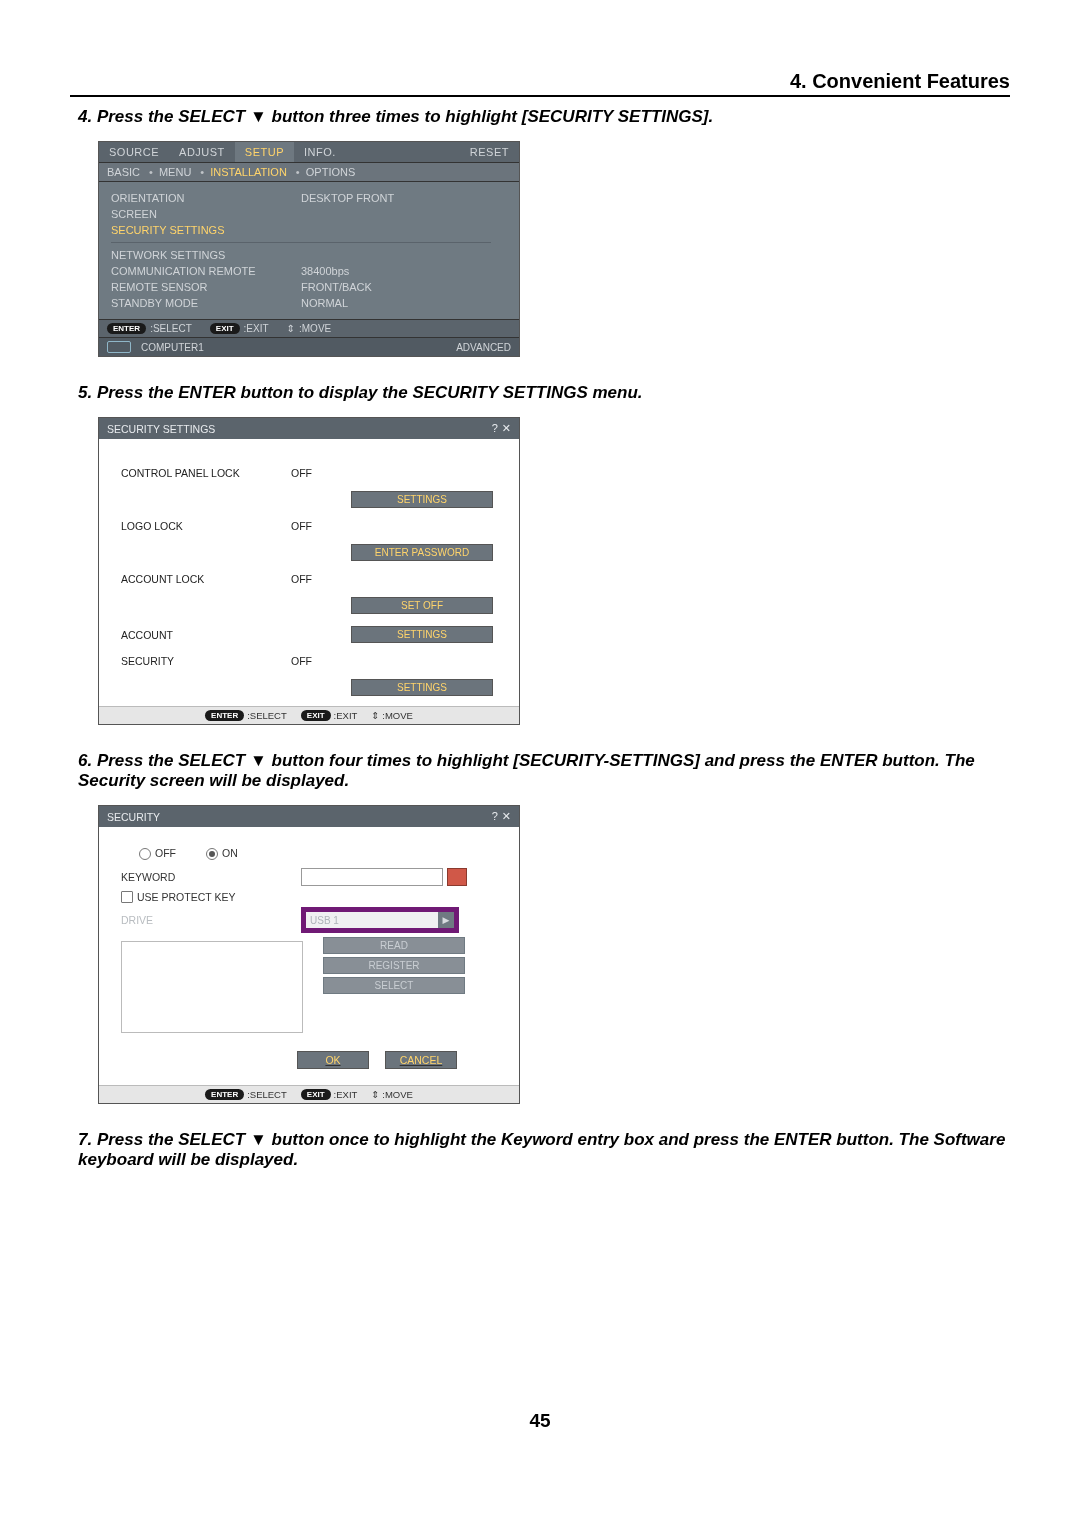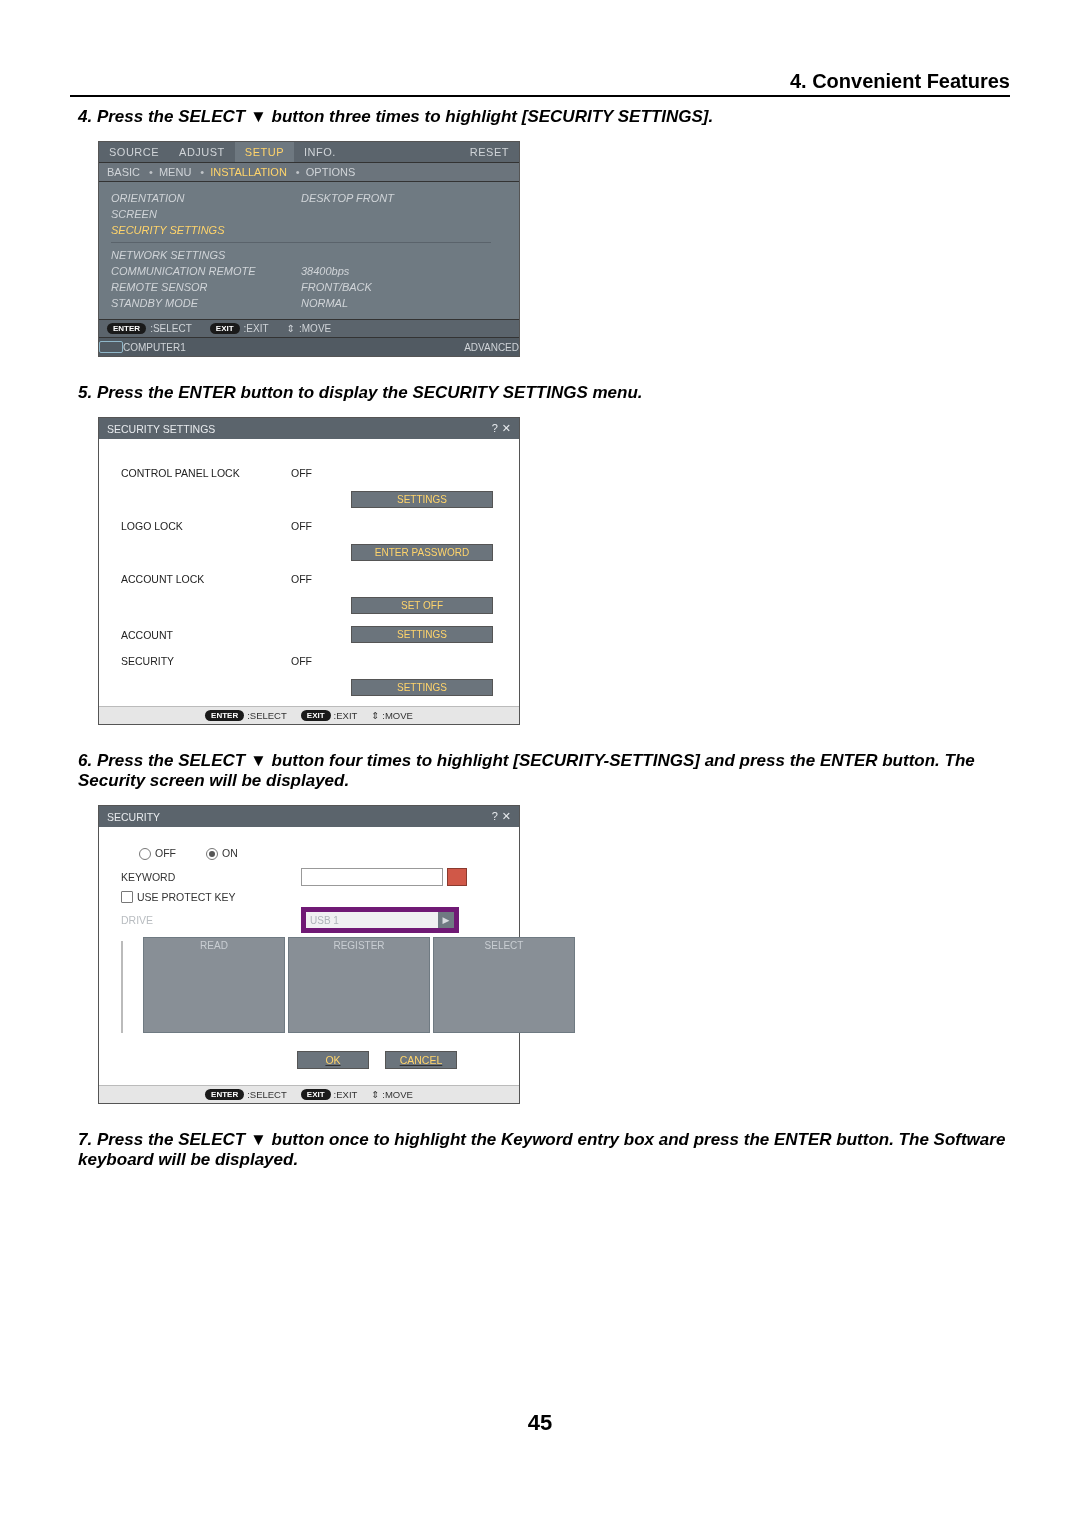--- a/index.html
+++ b/index.html
@@ -56,21 +56,21 @@
   .osd .tabs .reset { margin-left: auto; }
   .osd .subtabs {
     background: #6b747c;
     padding: 3px 8px;
     font-size: 11px;
     border-bottom: 1px solid #333;
   }
   .osd .subtabs .sub { margin-right: 6px; }
   .osd .subtabs .sub.active { color: #ffd46b; }
   .osd .subtabs .dot { color: #c0c4c8; margin: 0 3px; }
-  .osd .body { padding: 8px 28px 8px 12px; min-height: 120px; font-style: italic; }
+  .osd .body { padding: 8px 28px 8px 12px; min-height: 120px; }
   .osd .row { display: flex; padding: 2px 0; }
   .osd .row .lbl { width: 190px; }
   .osd .row .val { flex: 1; }
   .osd .row.highlight .lbl { color: #ffd46b; }
   .osd .divider { border-top: 1px solid #5a636b; margin: 4px 0; }
   .osd .footer1 {
     background: #5b646c;
     padding: 3px 8px;
     font-size: 10px;
     display: flex;
@@ -84,25 +84,25 @@
     display: inline-block;
     background: #1a1a1a;
     color: #fff;
     border-radius: 8px;
     font-size: 8px;
     padding: 1px 6px;
     font-weight: bold;
   }
   .osd .footer2 {
     background: #515a62;
-    padding: 3px 0;
+    padding: 3px 8px;
     font-size: 10px;
     display: flex;
     align-items: center;
-    gap: 0;
+    gap: 10px;
     border-top: 1px solid #333;
   }
   .osd .footer2 .comp-icon {
     width: 22px; height: 10px;
     border: 1px solid #8fb6c8;
     border-radius: 2px;
   }
   .osd .footer2 .adv { margin-left: auto; }
 
   
@@ -240,25 +240,25 @@
     width: 18px; height: 16px;
     background: #d05848;
     border: 1px solid #8a3a2e;
     display: inline-block;
     margin-left: 4px;
   }
 
   .page-num {
     text-align: center;
     font-weight: bold;
-    font-size: 22px;
+    font-size: 19px;
     margin-top: 240px;
   }
 
-  .flexcol { display: flex; flex-direction: row; gap: 3px; }
+  .flexcol { display: flex; flex-direction: column; gap: 3px; }
   .sidecol { display: flex; gap: 20px; margin-top: 4px; }
 </style>
 </head>
 <body>
 
 <div class="page">
 
   <div class="section-header">4. Convenient Features</div>
 
   <div class="instruction">4.  Press the SELECT ▼ button three times to highlight [SECURITY SETTINGS].</div>

